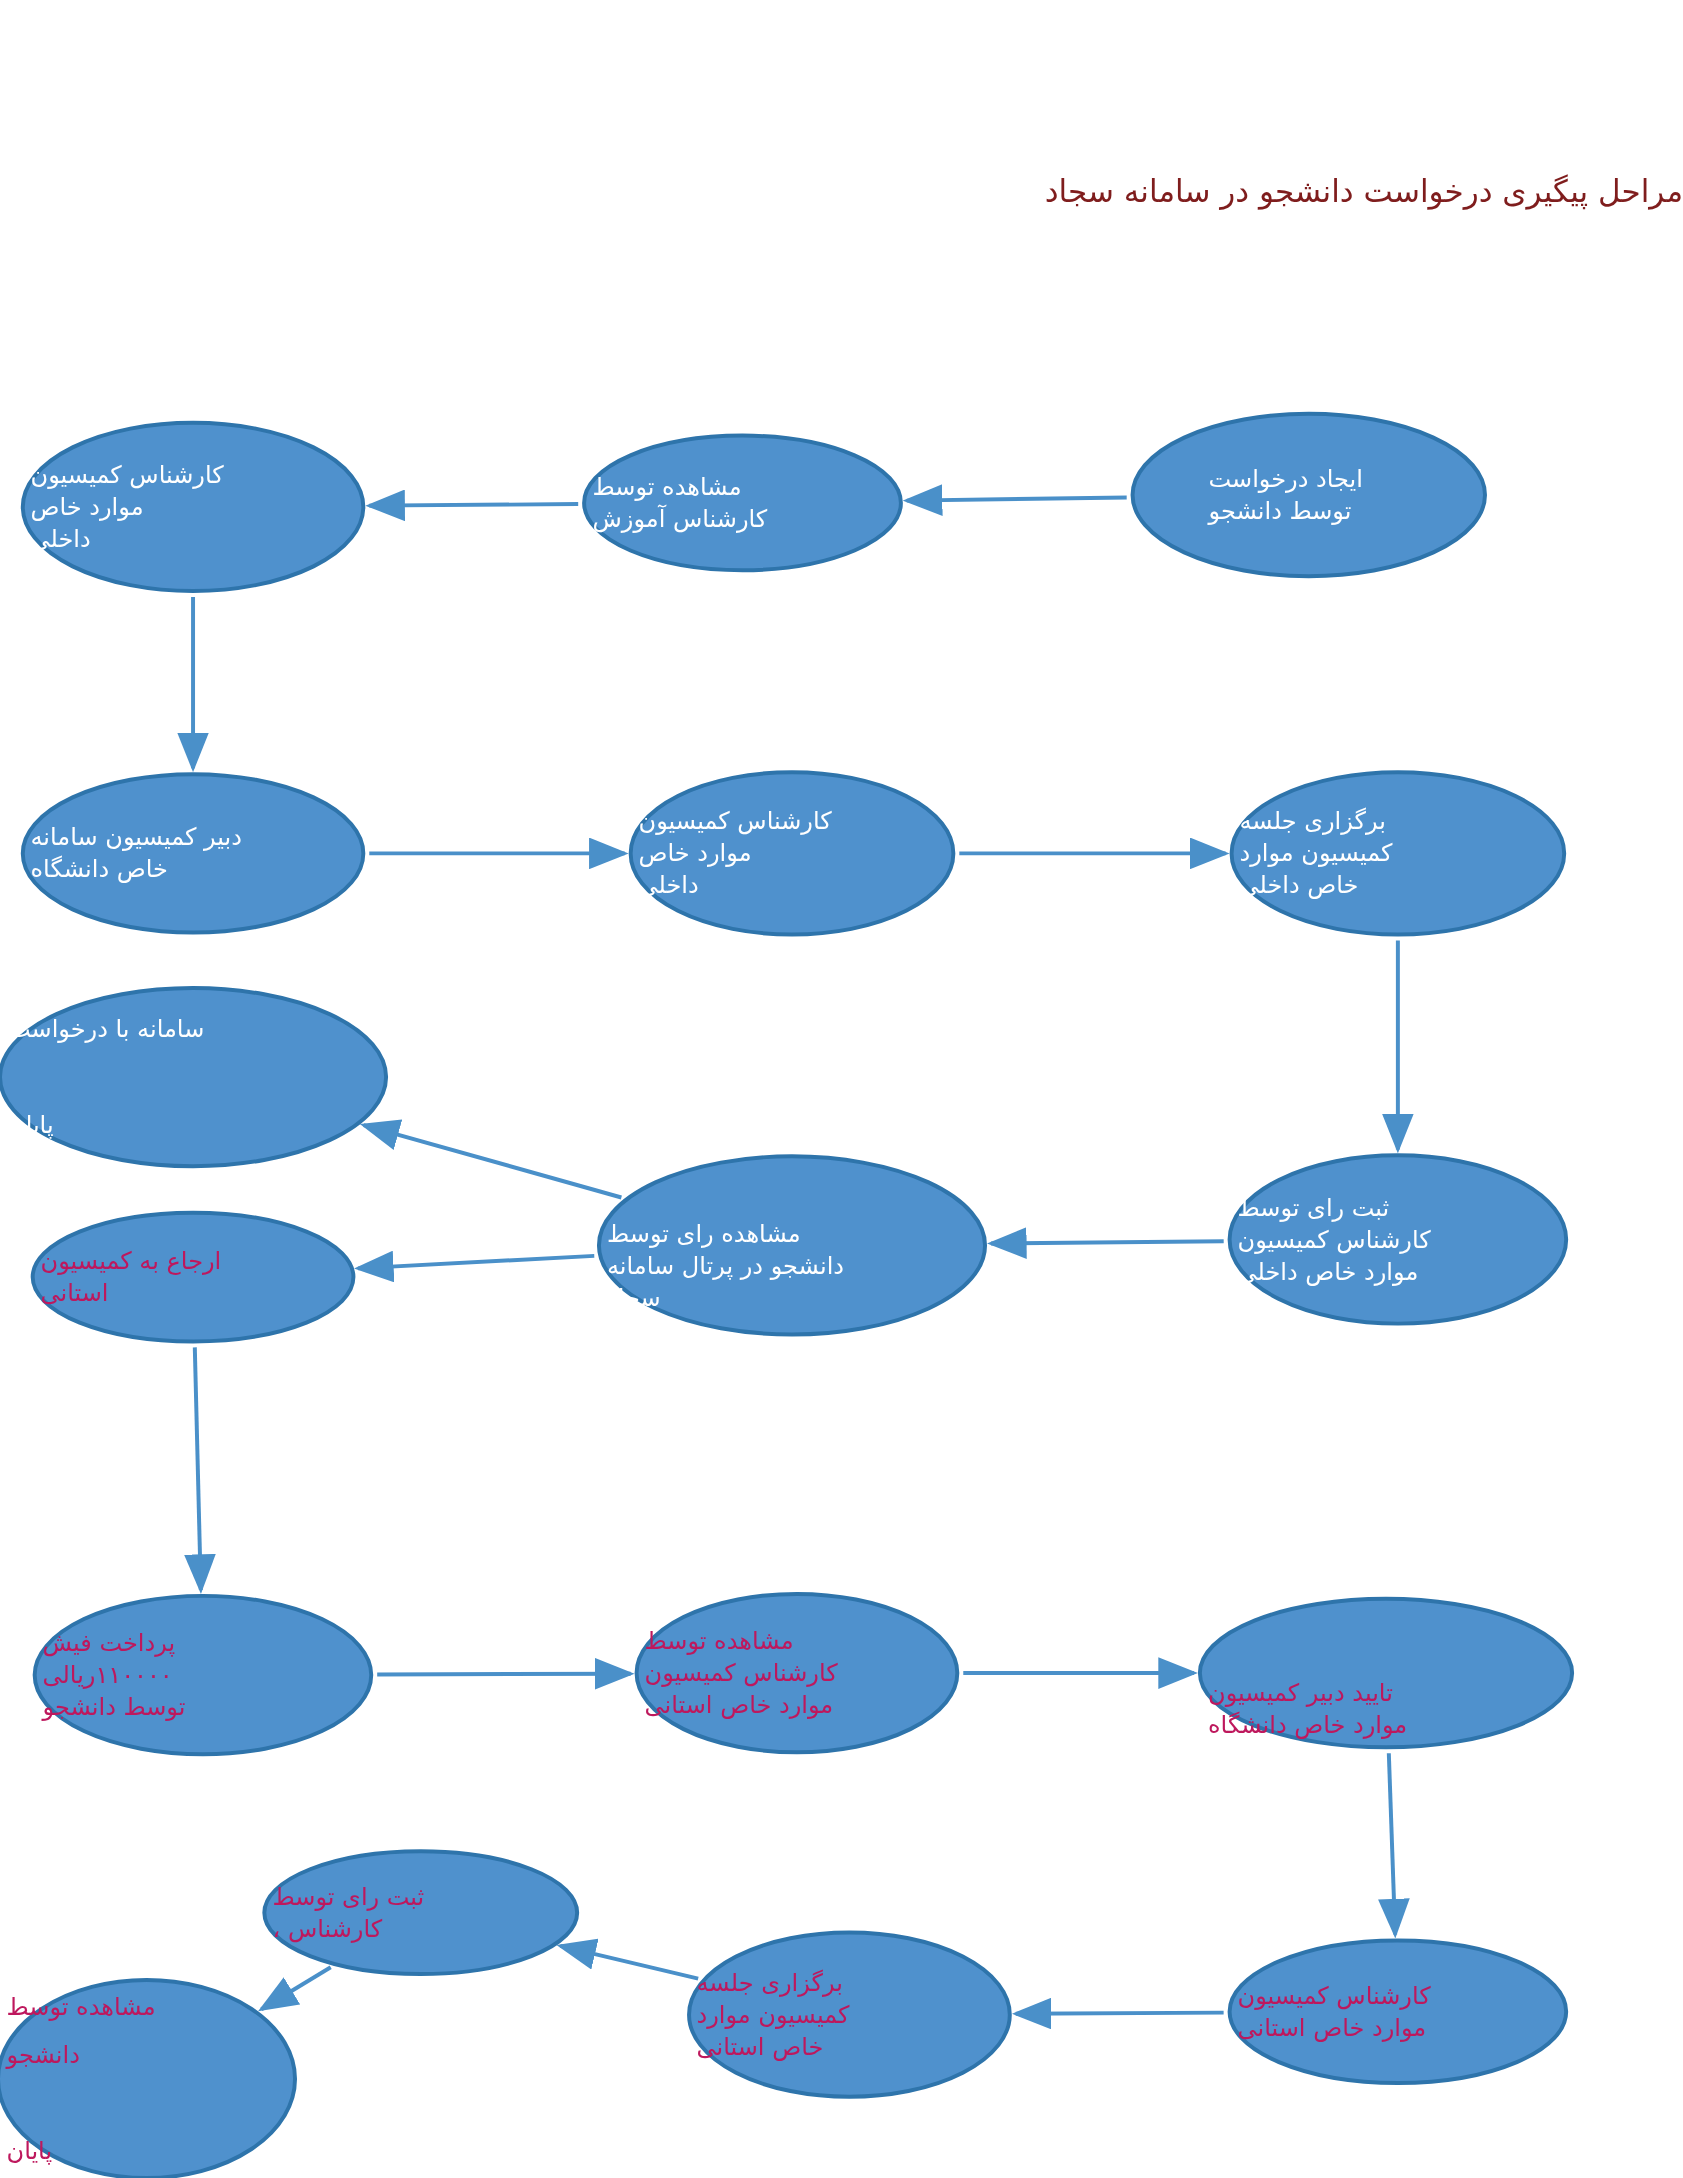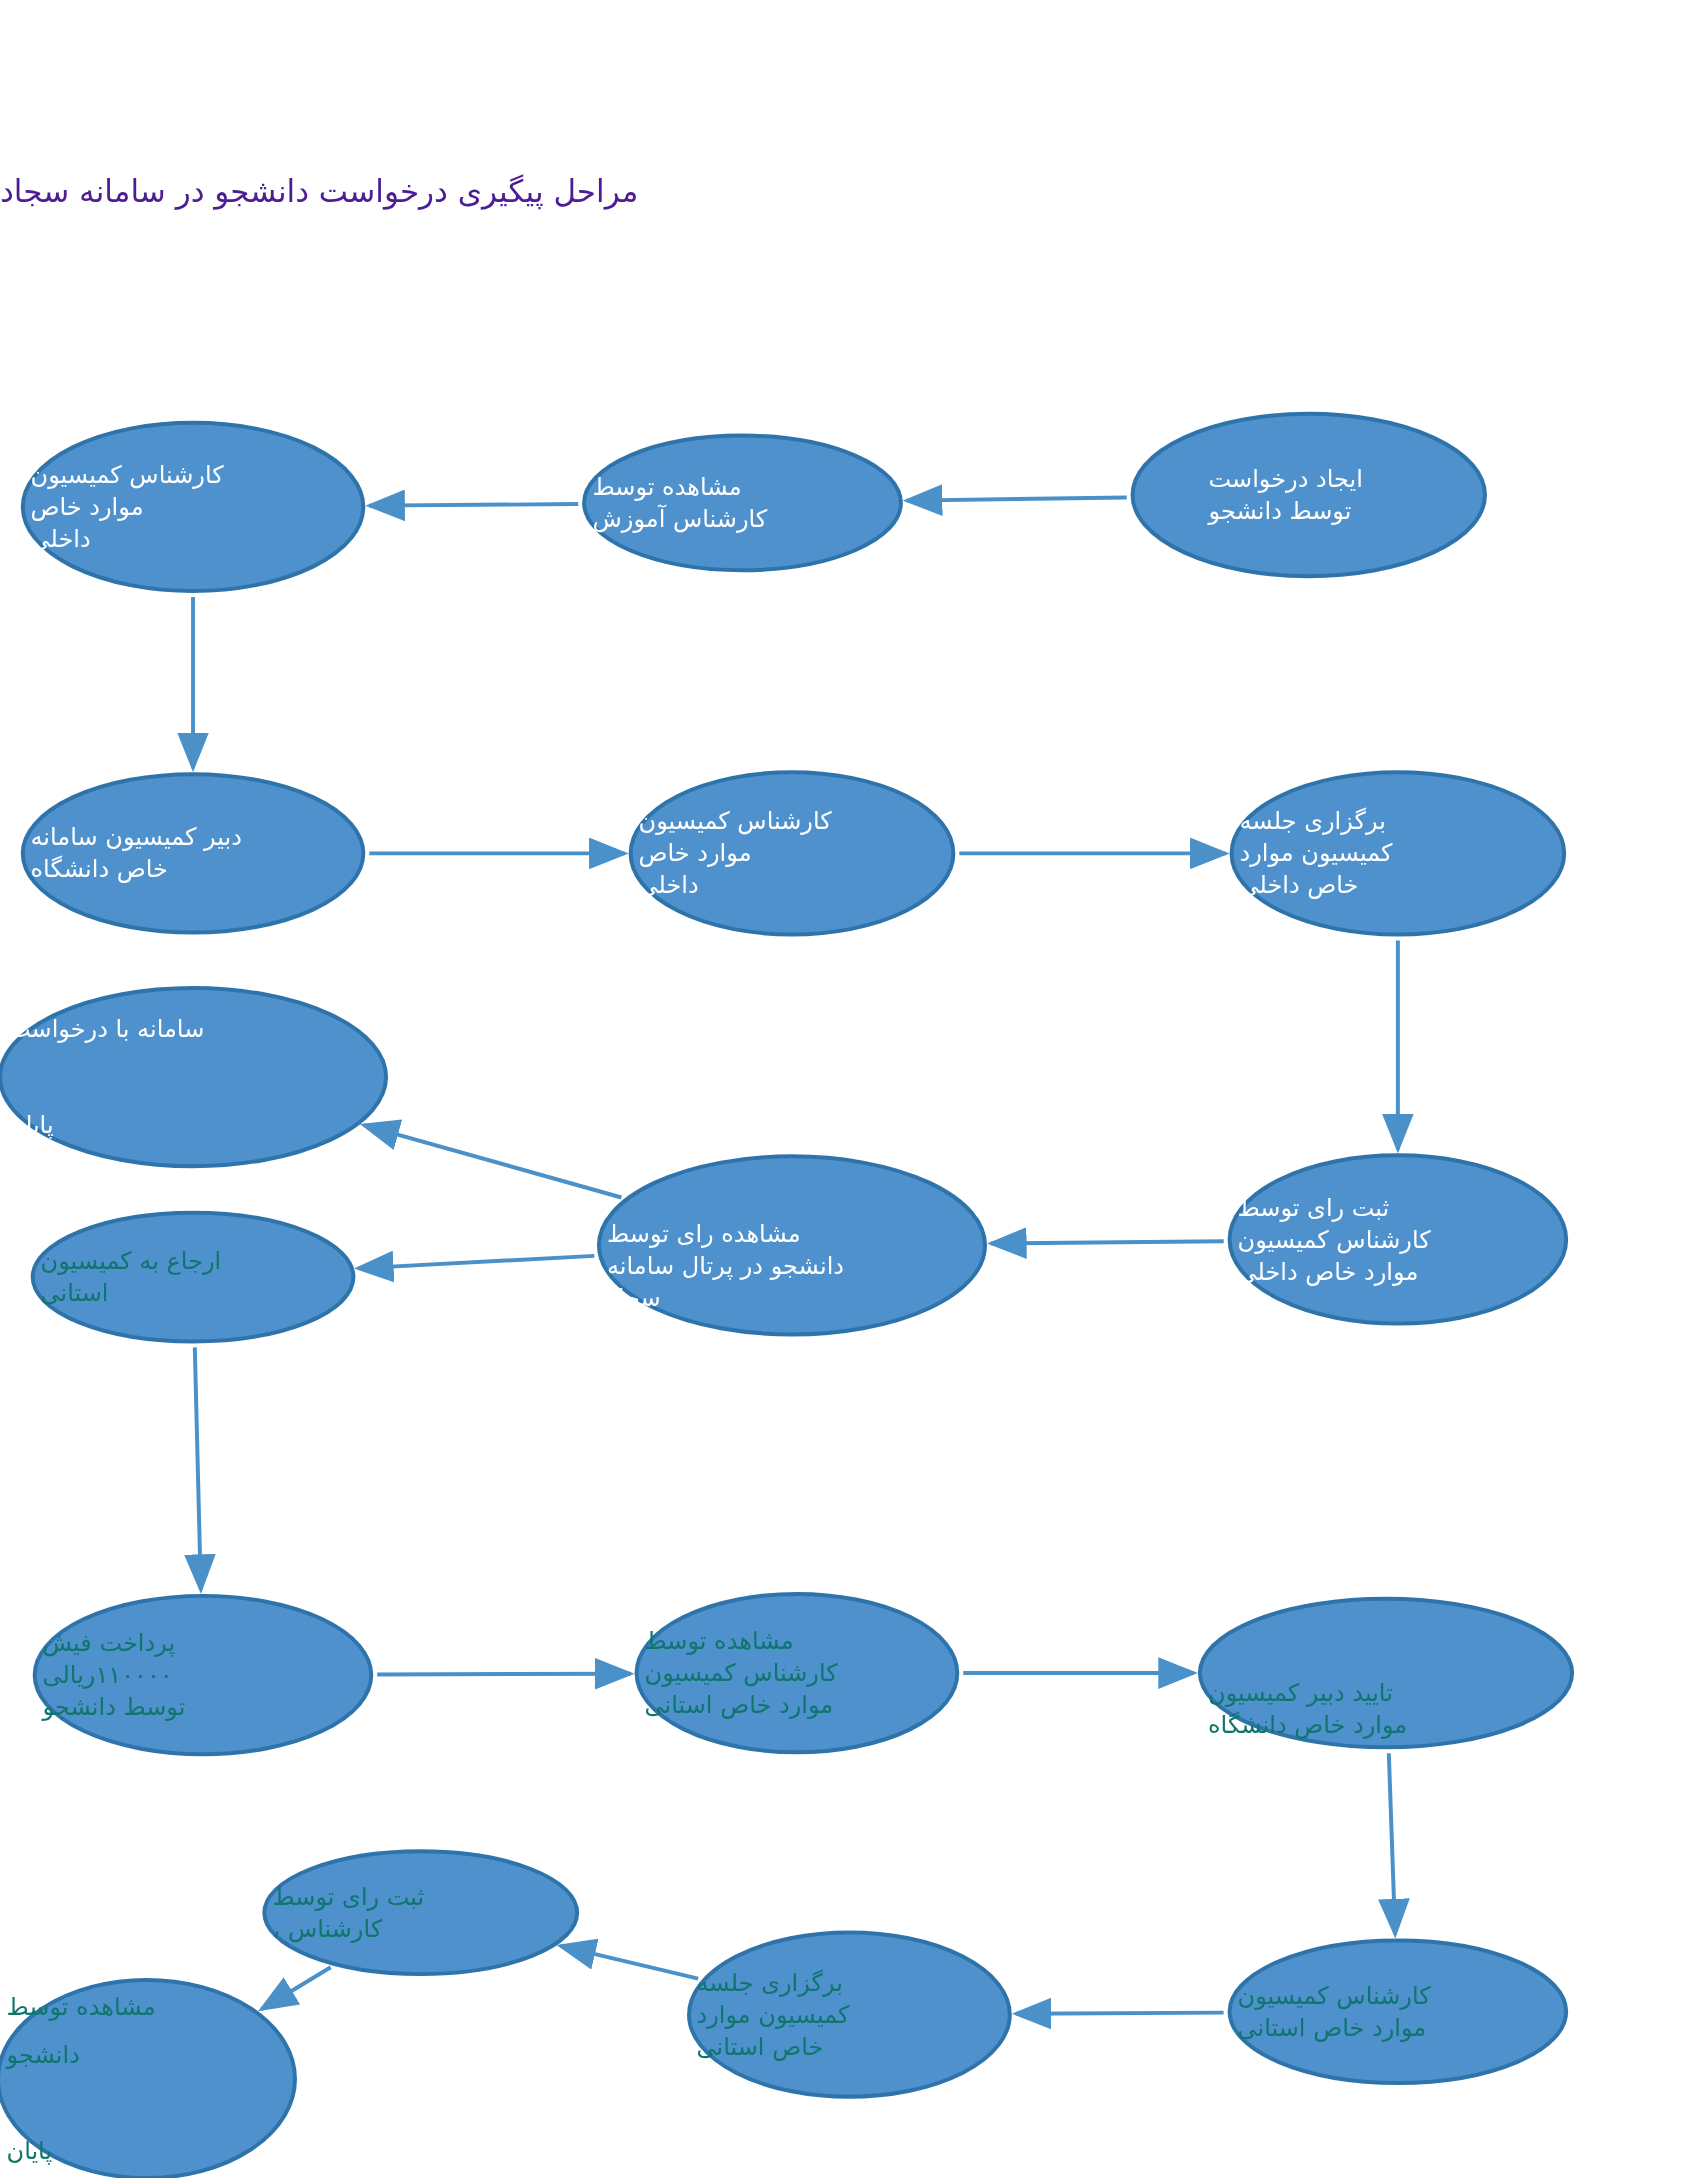--- a/index.html
+++ b/index.html
@@ -9,42 +9,42 @@
     font-family:"DejaVu Sans","Liberation Sans",sans-serif;
     overflow:hidden;
     position:relative;
   }
   #stage{position:relative;width:1683px;height:2178px;background:#fff;}
   #chart{position:absolute;inset:0;display:block;}
 
   .diagram-title{
     position:absolute;
     top:173px;left:0;right:0;
-    text-align:left;
+    text-align:right;
     font-size:31px;
-    color:#4c1d95;
+    color:#7f1d1d;
     direction:rtl;
     font-family:"DejaVu Sans","Liberation Sans",sans-serif;
     white-space:nowrap;
     letter-spacing:0px;
   }
 
   .node-label{
     position:absolute;
     transform:translate(-50%,-50%);
     text-align:left;
     direction:rtl;
     line-height:1.34;
     font-size:24px;
     pointer-events:none;
     white-space:pre-line;
     font-family:"DejaVu Sans","Liberation Sans",sans-serif;
   }
   .node-label.white{color:#ffffff;}
-  .node-label.yellow{color:#0f766e;}
+  .node-label.yellow{color:#be185d;}
   .node-label.gap{line-height:2.0;}
 </style>
 </head>
 <body>
 
 <div id="stage">
 
   <svg id="chart" viewBox="0 0 1700 2200" width="1683" height="2178">
     <defs>
       <marker id="arrowhead" markerWidth="10" markerHeight="8" refX="9" refY="4" orient="auto" markerUnits="strokeWidth">

